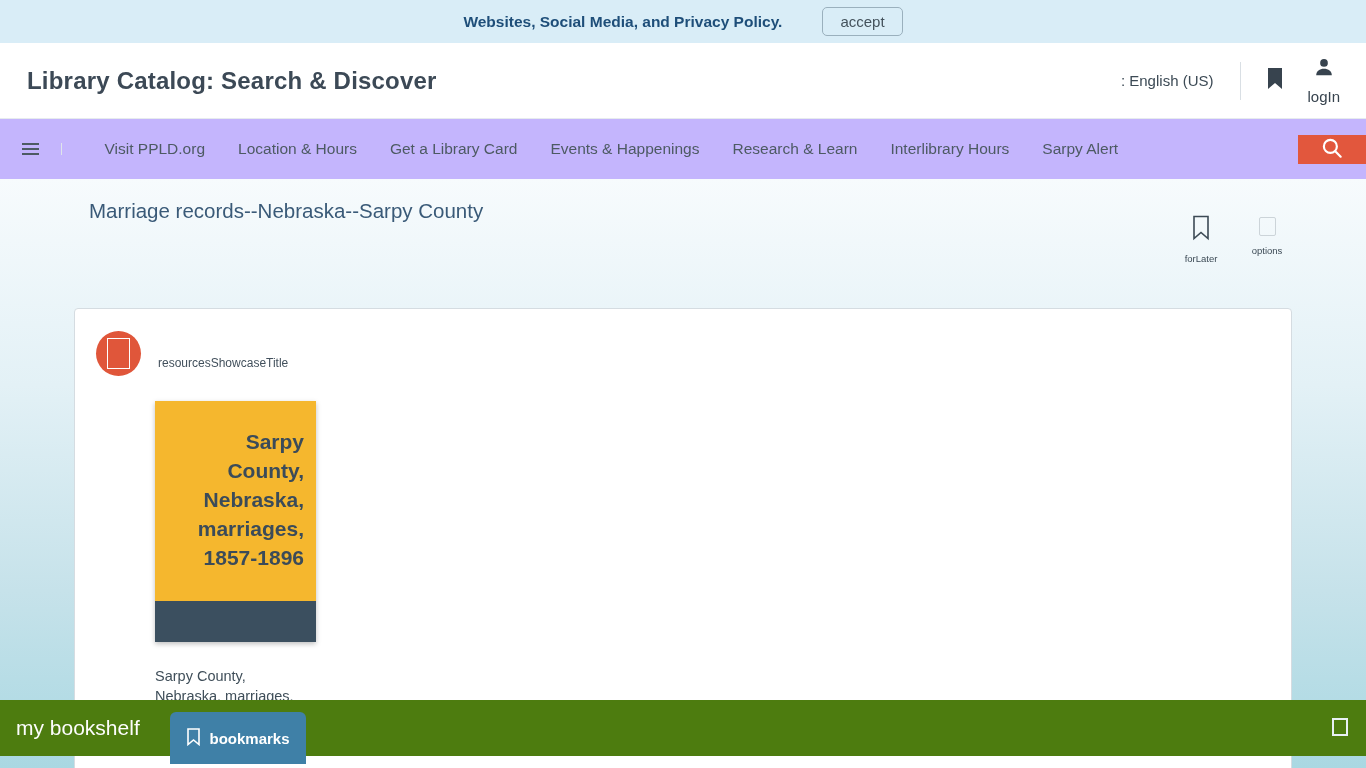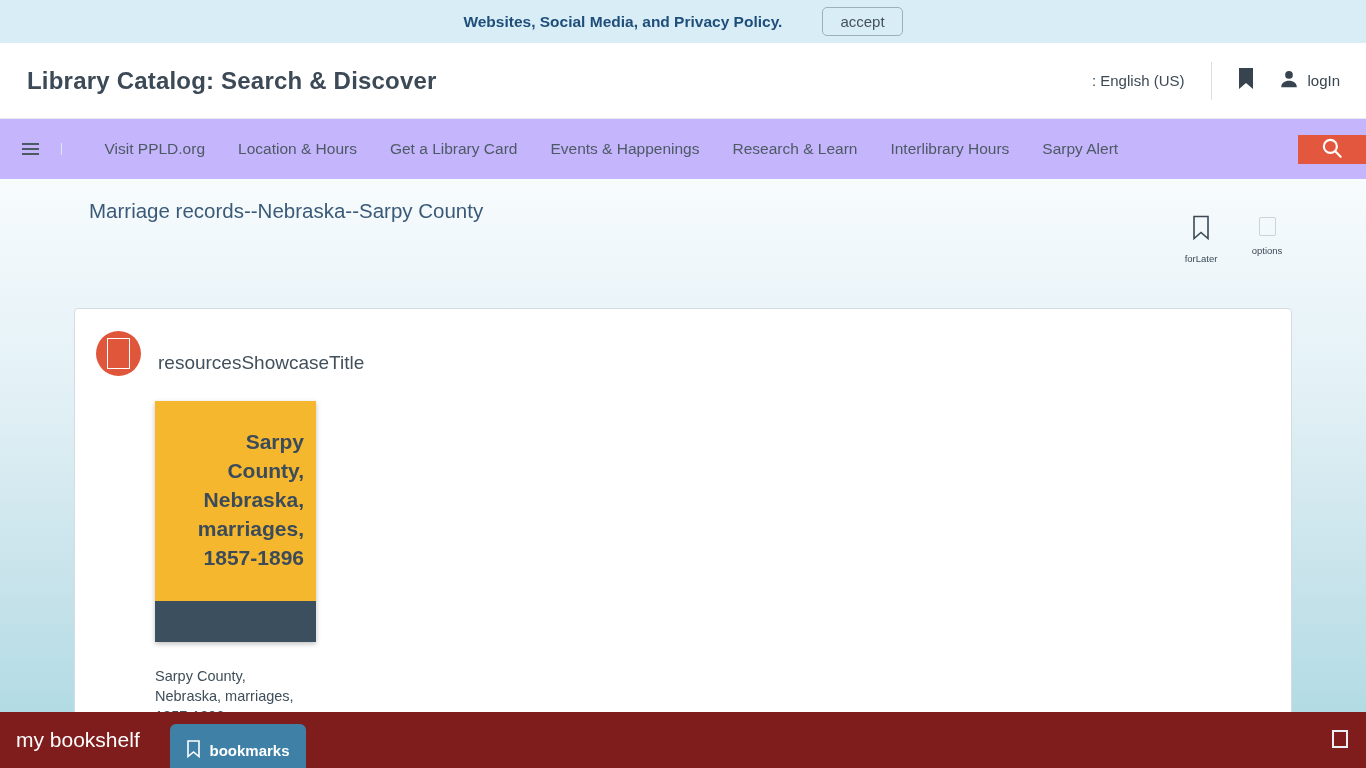--- a/index.html
+++ b/index.html
@@ -25,21 +25,21 @@
     height: 75px; background: #fff;
     display: flex; align-items: center; justify-content: space-between;
     padding: 0 26px 0 27px;
   }
   .header-title { font-size: 24px; font-weight: bold; color: #3c4956; letter-spacing: 0.2px; }
   .header-right { display: flex; align-items: center; color: #3c4a55; }
   .lang-select { font-size: 15px; color: #3c4a55; cursor: pointer; margin-right: 27px; }
   .header-divider { width: 1px; height: 38px; background: #d9dfe4; margin-right: 24px; }
   .icon-btn { background: none; border: none; cursor: pointer; color: #37434e; display: flex; align-items: center; padding: 0; }
   .bookmark-hdr { margin-right: 22px; }
-  .login-btn { gap: 7px; font-family: "Liberation Sans", sans-serif; font-size: 15px; color: #37434e; }
+  .login-btn { gap: 7px; font-family: "Liberation Sans", sans-serif; font-size: 15px; color: #37434e; flex-direction: column; }
 
   
   .navbar {
     height: 61px; background: #c4b5fd; border-top: 1px solid #e6ebee;
     display: flex; align-items: center;
   }
   .menu-btn {
     width: 62px; display: flex; align-items: center; justify-content: center;
     background: none; border: none; border-right: 1px solid #dfe5e9; cursor: pointer;
   }
@@ -77,39 +77,39 @@
   .card {
     position: absolute; left: 74px; right: 74px; top: 129px; bottom: -12px;
     background: #fff; border: 1px solid #d5dce1; border-radius: 4px;
   }
   .card-head { display: flex; align-items: center; gap: 17px; margin: 22px 0 0 21px; }
   .circle-icon {
     width: 45px; height: 45px; border-radius: 50%; background: #e0563a;
     display: flex; align-items: center; justify-content: center;
   }
   .circle-icon .book-glyph { width: 23px; height: 31px; border: 1.5px solid #fff; }
-  .showcase-title { font-size: 19px; color: #42505c; margin-top: 19px; }
+  .showcase-title { font-size: 12px; color: #42505c; margin-top: 19px; }
 
   .book-item { margin: 25px 0 0 80px; width: 161px; cursor: pointer; }
   .book-cover {
     width: 161px; height: 241px; background: #f5b72e; position: relative;
     box-shadow: 0 2px 5px rgba(0,0,0,0.25); cursor: pointer; border: none;
     padding: 26px 12px 0 20px; text-align: right;
     font-family: "Liberation Sans", sans-serif;
     font-size: 21px; font-weight: bold; color: #3b4b59; line-height: 29px;
   }
   .cover-band { position: absolute; left: 0; right: 0; bottom: 0; height: 41px; background: #3b4f5f; }
   .book-caption {
     margin-top: 24px; font-size: 14.5px; color: #3f4e59; line-height: 20px; width: 158px;
   }
 
   
   .footer {
-    position: absolute; left: 0; right: 0; bottom: 0; height: 56px;
-    background: #7f1d1d; z-index: 10; display: flex; align-items: center;
+    position: absolute; left: 0; right: 0; bottom: 12px; height: 56px;
+    background: #4d7c0f; z-index: 10; display: flex; align-items: center;
   }
   .shelf-label { color: #fdfdfd; font-size: 21px; margin-left: 16px; }
   .bookmarks-btn {
     position: absolute; left: 170px; top: 4px; width: 136px; height: 52px;
     background: #3f80a7; border: none; border-radius: 6px 6px 0 0; cursor: pointer;
     display: flex; align-items: center; justify-content: center; gap: 8px;
     color: #fff; font-family: "Liberation Sans", sans-serif;
     font-size: 15px; font-weight: bold; margin-top: 8px;
   }
   .panel-toggle {

